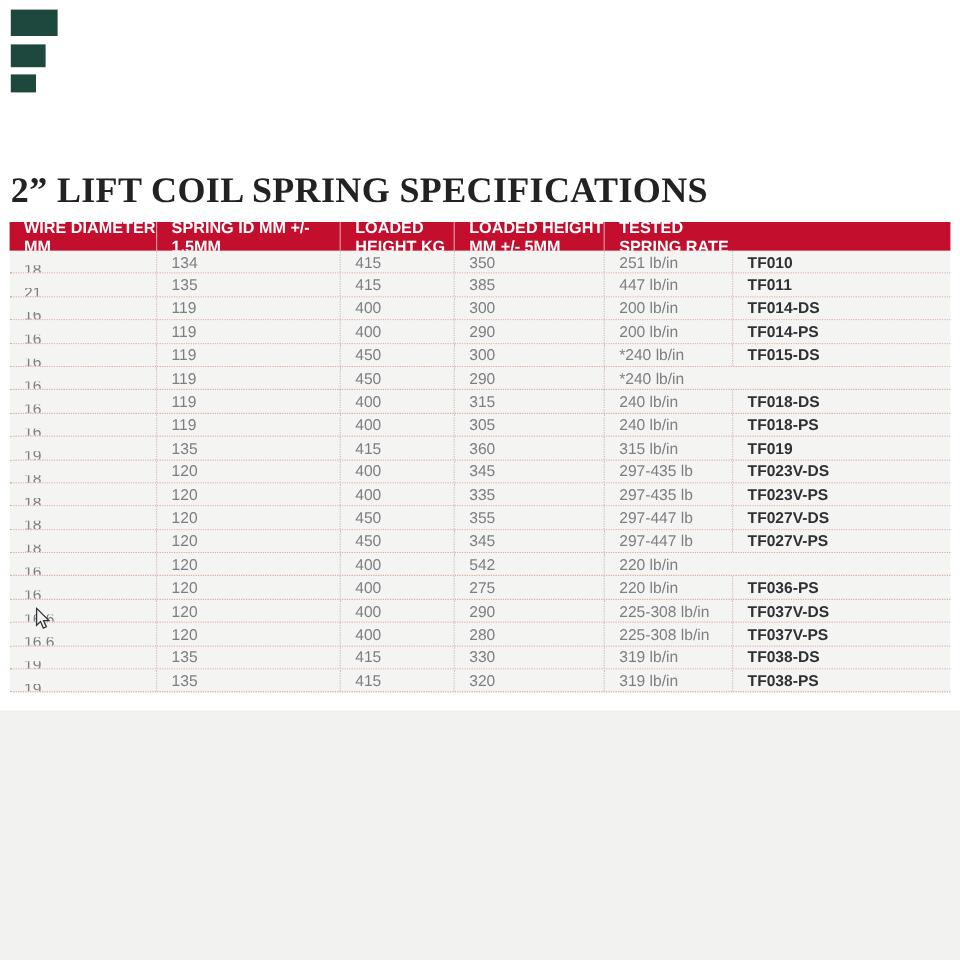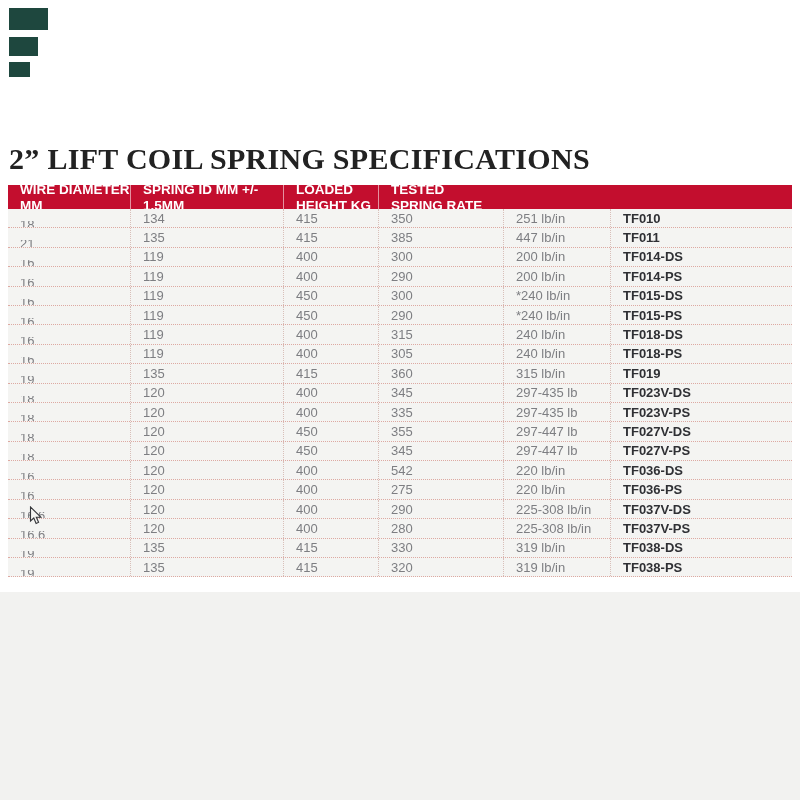--- a/index.html
+++ b/index.html
@@ -72,20 +72,24 @@
       </div>
       <div class="th">
         <span>SPRING ID MM +/-</span>
         <span>1.5MM</span>
       </div>
       <div class="th">
         <span>LOADED</span>
         <span>HEIGHT KG</span>
       </div>
       <div class="th">
+        <span>LOADED HEIGHT</span>
+        <span>MM +/- 5MM</span>
+      </div>
+      <div class="th">
         <span>TESTED</span>
         <span>SPRING RATE</span>
       </div>
     </div>
   <div class="tbody" id="tbody">
       <div class="row">
         <div class="td">18</div>
         <div class="td">134</div>
         <div class="td">415</div>
         <div class="td">350</div>
@@ -123,21 +127,20 @@
         <div class="td">300</div>
         <div class="td">*240 lb/in</div>
         <div class="td part">TF015-DS</div>
       </div>
       <div class="row">
         <div class="td">16</div>
         <div class="td">119</div>
         <div class="td">450</div>
         <div class="td">290</div>
         <div class="td">*240 lb/in</div>
-        <div class="td part">TF015-PS</div>
       </div>
       <div class="row">
         <div class="td">16</div>
         <div class="td">119</div>
         <div class="td">400</div>
         <div class="td">315</div>
         <div class="td">240 lb/in</div>
         <div class="td part">TF018-DS</div>
       </div>
       <div class="row">
@@ -187,21 +190,20 @@
         <div class="td">345</div>
         <div class="td">297-447 lb</div>
         <div class="td part">TF027V-PS</div>
       </div>
       <div class="row">
         <div class="td">16</div>
         <div class="td">120</div>
         <div class="td">400</div>
         <div class="td">542</div>
         <div class="td">220 lb/in</div>
-        <div class="td part">TF036-DS</div>
       </div>
       <div class="row">
         <div class="td">16</div>
         <div class="td">120</div>
         <div class="td">400</div>
         <div class="td">275</div>
         <div class="td">220 lb/in</div>
         <div class="td part">TF036-PS</div>
       </div>
       <div class="row">

